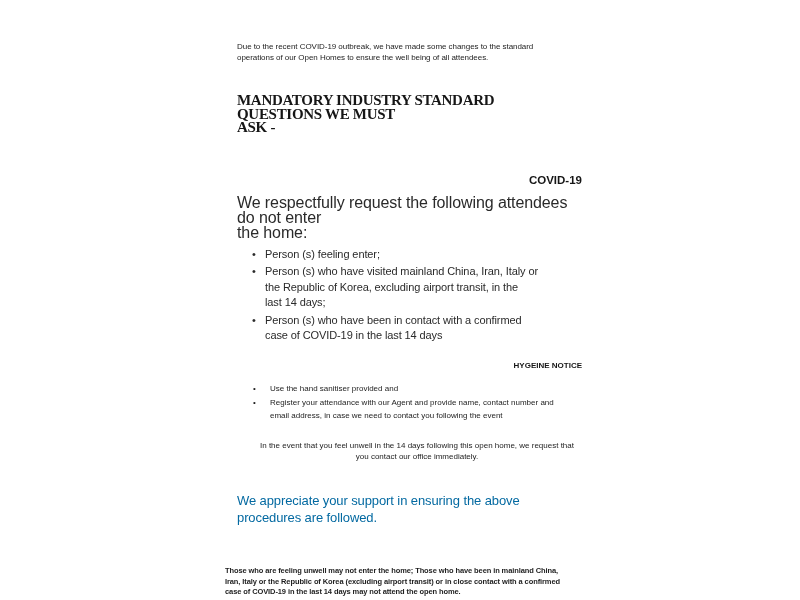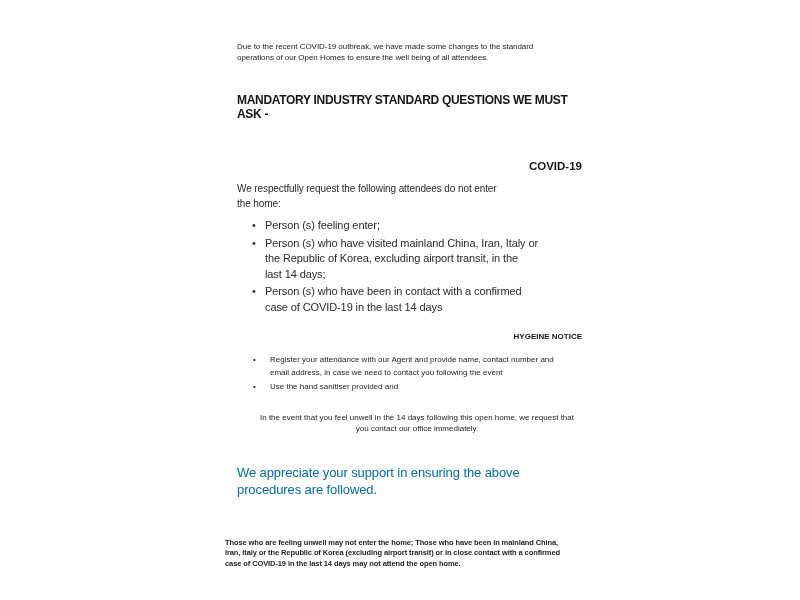--- a/index.html
+++ b/index.html
@@ -27,37 +27,38 @@
   .preline { white-space: pre-line; }
 
   .intro {
     margin: 41px 0 0 0;
     font-size: 8px;
     letter-spacing: -0.05px;
     line-height: 11px;
   }
   .main-heading {
     margin: 31px 0 0 0;
-    font-size: 12px;
+    font-size: 15px;
     font-weight: bold;
     letter-spacing: -0.3px;
     line-height: 13.5px;
     color: #161616;
+    font-family: Liberation Serif, serif;
   }
   .covid-title {
     margin: 39px 0 0 0;
     font-size: 11.5px;
     font-weight: bold;
     line-height: 12px;
     color: #161616;
     text-align: right;
   }
   .covid-lead {
     margin: 9px 0 0 0;
-    font-size: 10px;
+    font-size: 16px;
     letter-spacing: -0.1px;
     line-height: 15px;
     color: #2a2a2a;
   }
   ul.list-main {
     margin: 7px 0 0 0;
     padding: 0;
     list-style: none;
   }
   ul.list-main li {
@@ -153,23 +154,23 @@
 the Republic of Korea, excluding airport transit, in the
 last 14 days;</li>
       <li class="preline">Person (s) who have been in contact with a confirmed
 case of COVID-19 in the last 14 days</li>
     </ul>
 
     <h3 class="hygiene-title">HYGEINE NOTICE</h3>
 
 
     <ul class="list-sm">
+      <li class="preline">Use the hand sanitiser provided and</li>
       <li class="preline">Register your attendance with our Agent and provide name, contact number and
 email address, in case we need to contact you following the event</li>
-      <li class="preline">Use the hand sanitiser provided and</li>
     </ul>
 
     <p class="followup preline">In the event that you feel unwell in the 14 days following this open home, we request that
 you contact our office immediately.</p>
 
     <p class="closing preline">We appreciate your support in ensuring the above
 procedures are followed.</p>
 
     <p class="footer-note preline">Those who are feeling unwell may not enter the home; Those who have been in mainland China,
 Iran, Italy or the Republic of Korea (excluding airport transit) or in close contact with a confirmed

